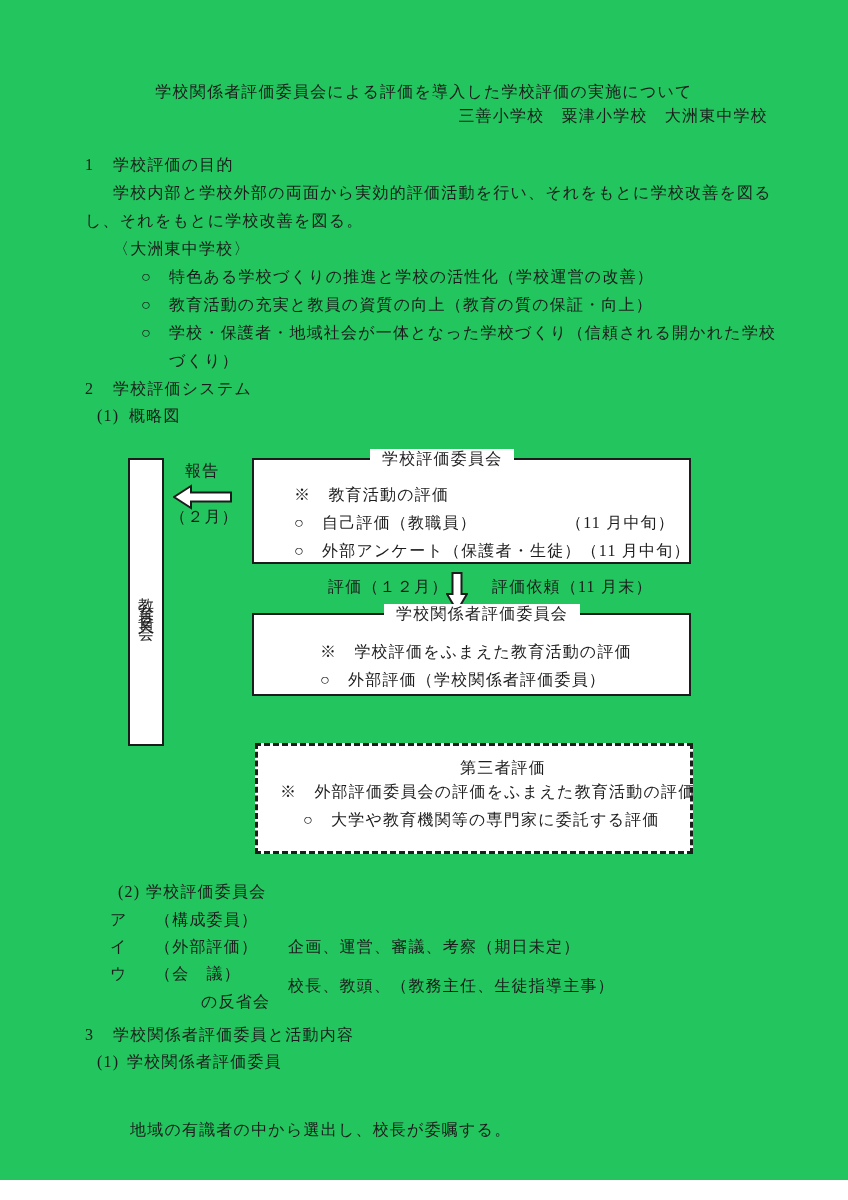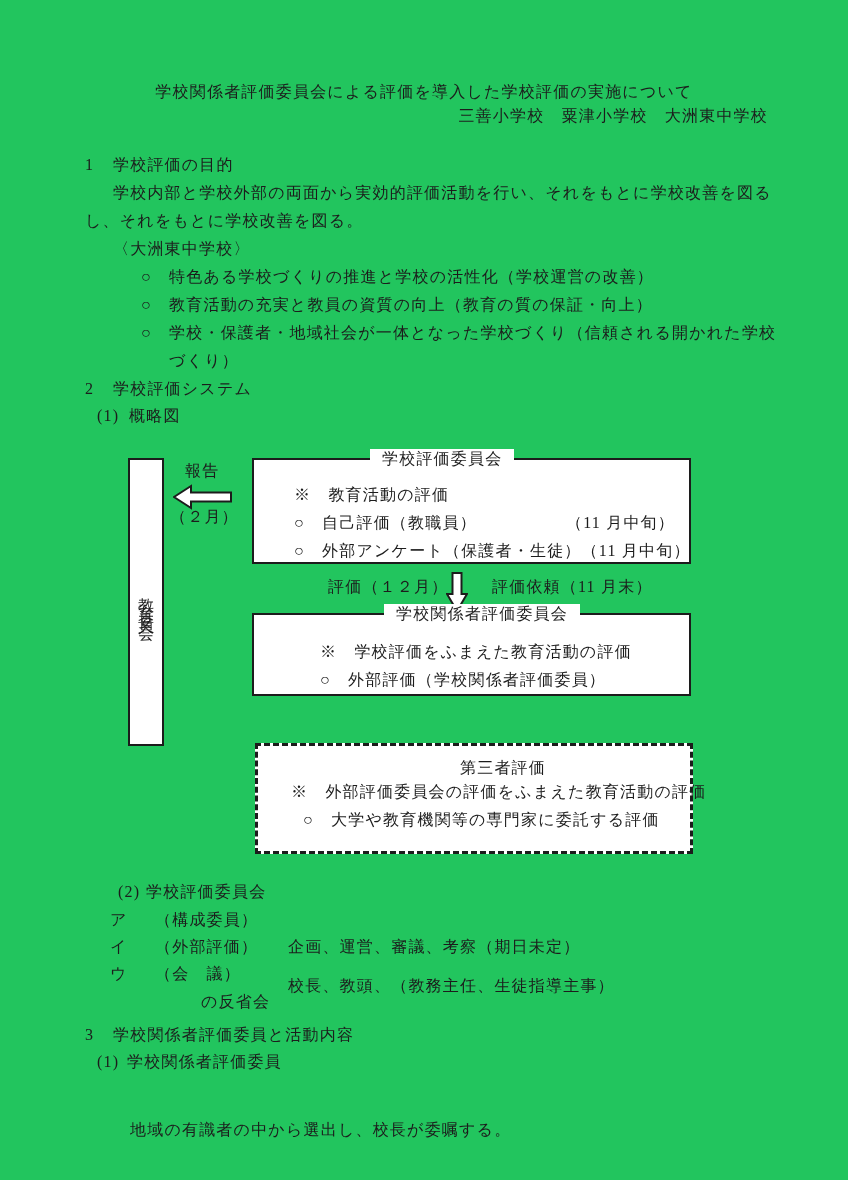--- a/index.html
+++ b/index.html
@@ -91,21 +91,21 @@
   <span class="ln" style="top:577px;left:492px;">評価依頼（11 月末）</span>
 
   <div class="box" style="left:252px;top:613px;width:435px;height:79px;">
     <span class="btitle" style="left:130px;">学校関係者評価委員会</span>
     <div class="brow" style="top:27px;left:66px;">※　学校評価をふまえた教育活動の評価</div>
     <div class="brow" style="top:55px;left:66px;">○　外部評価（学校関係者評価委員）</div>
   </div>
 
   <div class="dashedbox" style="left:255px;top:743px;width:432px;height:105px;">
     <span class="btitle" style="left:190px;top:-12px;margin-top:24px;">第三者評価</span>
-    <div class="brow" style="top:36px;left:33px;">※　外部評価委員会の評価をふまえた教育活動の評価</div>
+    <div class="brow" style="top:36px;left:22px;">※　外部評価委員会の評価をふまえた教育活動の評価</div>
     <div class="brow" style="top:64px;left:45px;">○　大学や教育機関等の専門家に委託する評価</div>
   </div>
 
   <span class="ln" style="top:882px;left:118px;">(2)</span>
   <span class="ln" style="top:882px;left:146px;">学校評価委員会</span>
 
   <span class="ln" style="top:910px;left:110px;">ア</span>
   <span class="ln" style="top:910px;left:155px;">（構成委員）</span>
   <span class="ln" style="top:960px;left:288px;margin-top:16px;">校長、教頭、（教務主任、生徒指導主事）</span>
 

